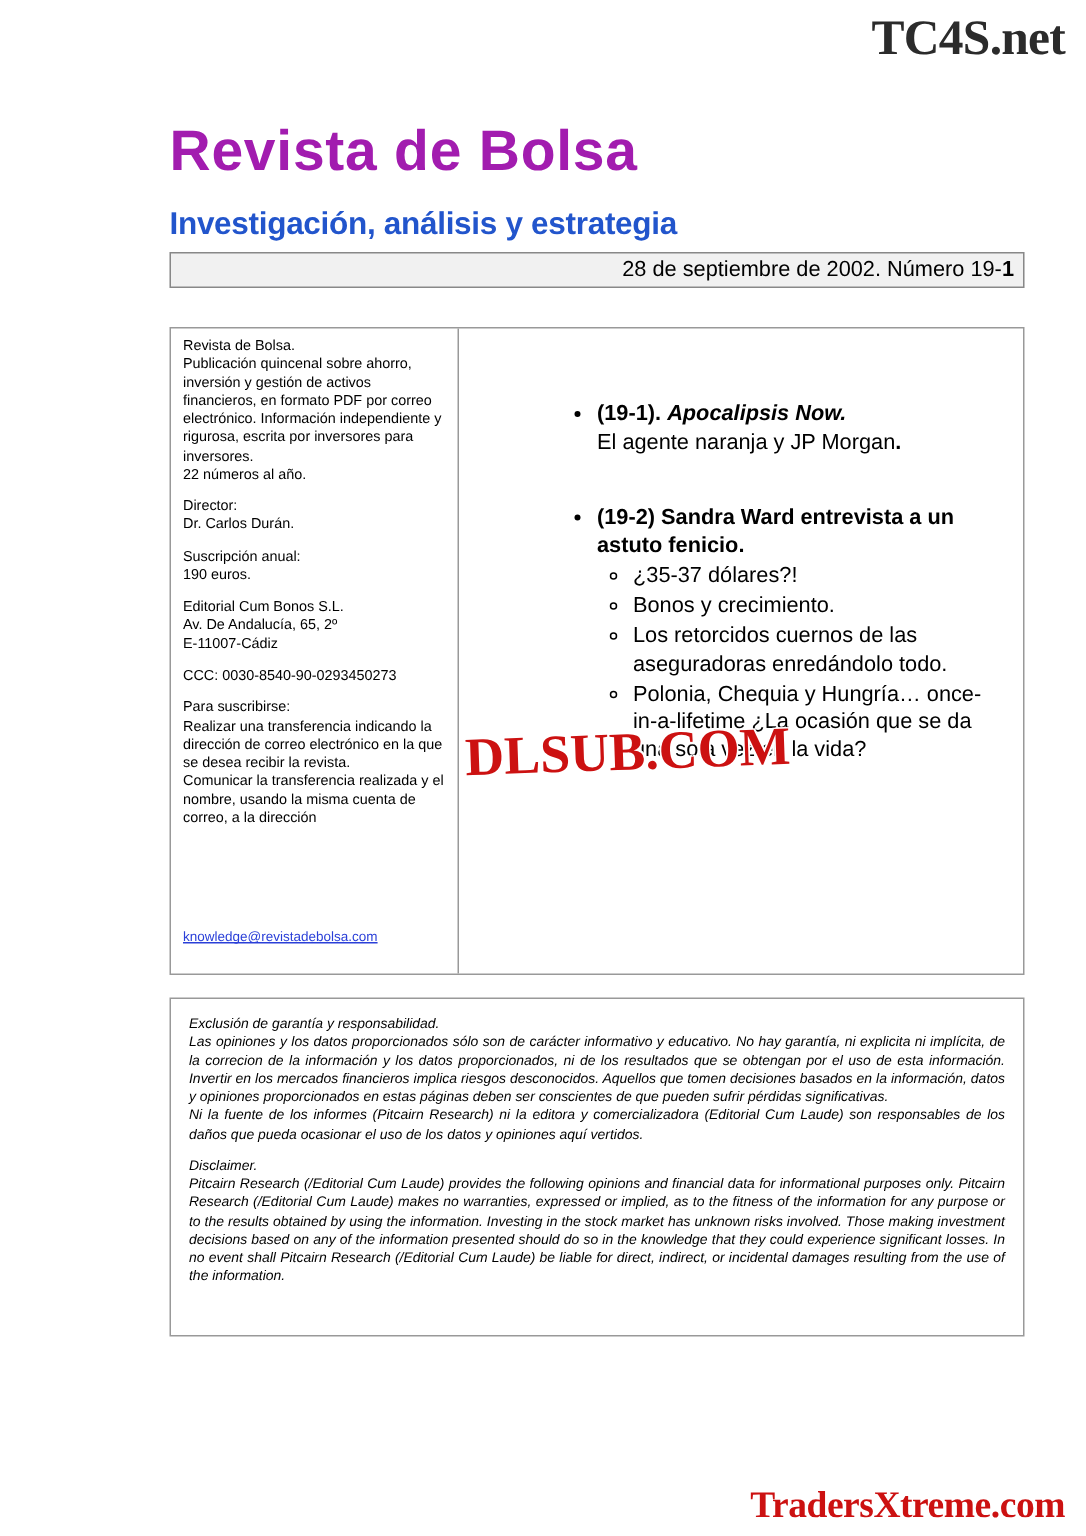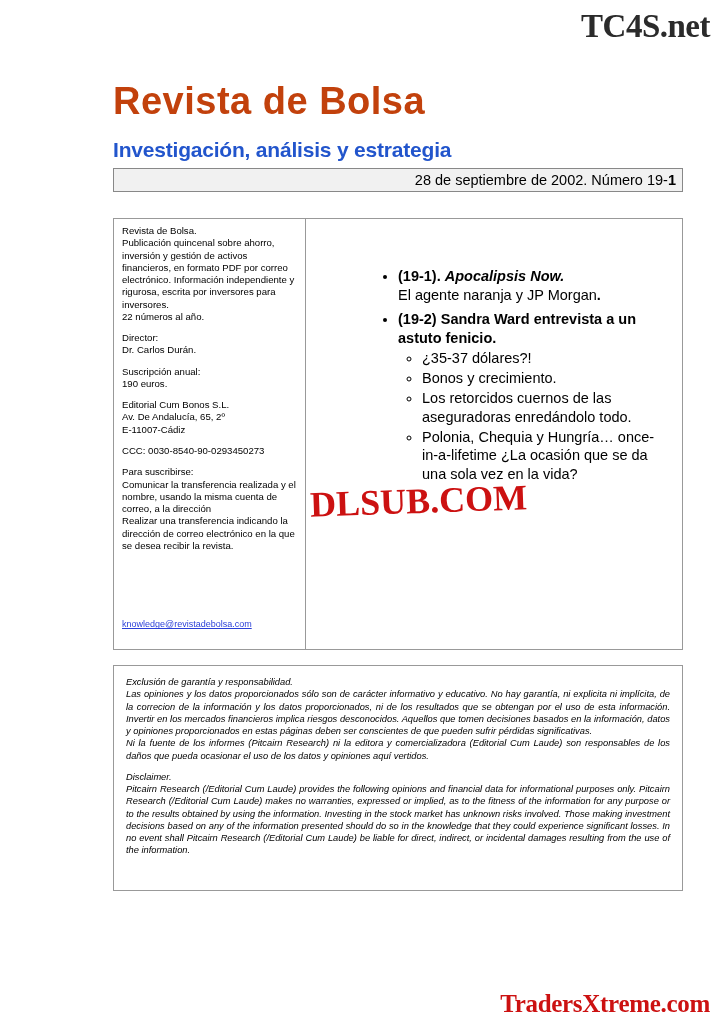--- a/index.html
+++ b/index.html
@@ -34,21 +34,21 @@
   .masthead {
     position: absolute;
     left: 113px;
     top: 82px;
     width: 600px;
   }
   .masthead-title {
     font-family: "Liberation Sans", sans-serif;
     font-size: 38px;
     font-weight: bold;
-    color: #c2410c;
+    color: #a21caf;
     letter-spacing: 0.5px;
     line-height: 1.05;
   }
   .masthead-sub {
     margin-top: 16px;
     font-family: "Liberation Sans", sans-serif;
     font-size: 21px;
     font-weight: bold;
     color: #2255cc;
     letter-spacing: -0.2px;
@@ -114,21 +114,21 @@
     margin: 0;
     padding-left: 38px;
     list-style-type: disc;
   }
   ul.lvl1 > li {
     font-size: 14.5px;
     font-weight: bold;
     line-height: 1.28;
     margin-bottom: 4px;
   }
-  ul.lvl1 > li.gap { margin-top: 6px; }
+  ul.lvl1 > li.gap { margin-top: 32px; }
   .item-line2 {
     font-weight: normal;
     font-size: 14.5px;
   }
   .ital { font-style: italic; }
   ul.lvl2 {
     margin: 2px 0 0 0;
     padding-left: 24px;
     list-style-type: circle;
     font-weight: normal;
@@ -212,22 +212,22 @@
       <p>Suscripción anual:</p>
       <p>190 euros.</p>
       <div class="spacer"></div>
       <p>Editorial Cum Bonos S.L.</p>
       <p>Av. De Andalucía, 65, 2º</p>
       <p>E-11007-Cádiz</p>
       <div class="spacer"></div>
       <p>CCC: 0030-8540-90-0293450273</p>
       <div class="spacer"></div>
       <p>Para suscribirse:</p>
+      <p>Realizar una transferencia indicando la dirección de correo electrónico en la que se desea recibir la revista.</p>
       <p>Comunicar la transferencia realizada y el nombre, usando la misma cuenta de correo, a la dirección</p>
-      <p>Realizar una transferencia indicando la dirección de correo electrónico en la que se desea recibir la revista.</p>
       <a class="email-link" href="#">knowledge@revistadebolsa.com</a>
     </div>
 
     <div class="right-col">
       <ul class="lvl1">
         <li>
           <span>(19-1).</span>
           <span class="ital">Apocalipsis Now.</span>
           <div class="item-line2"><span>El agente naranja y JP Morgan</span><b>.</b></div>
         </li>

